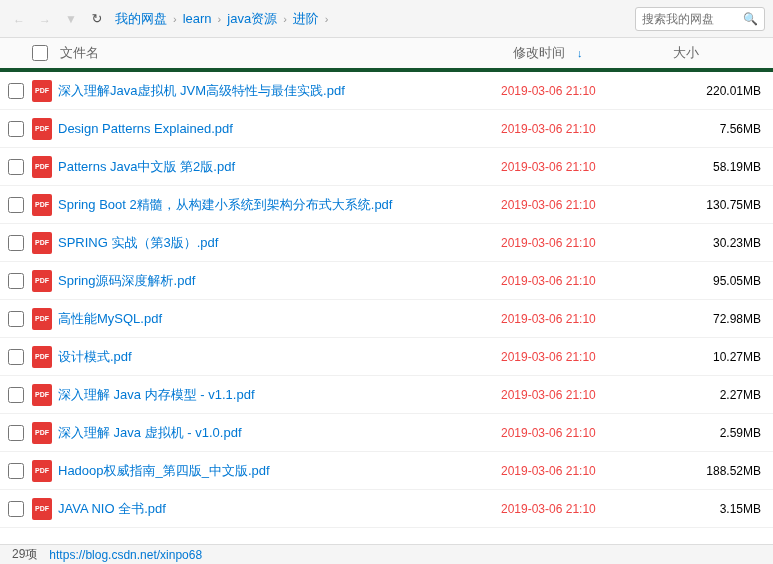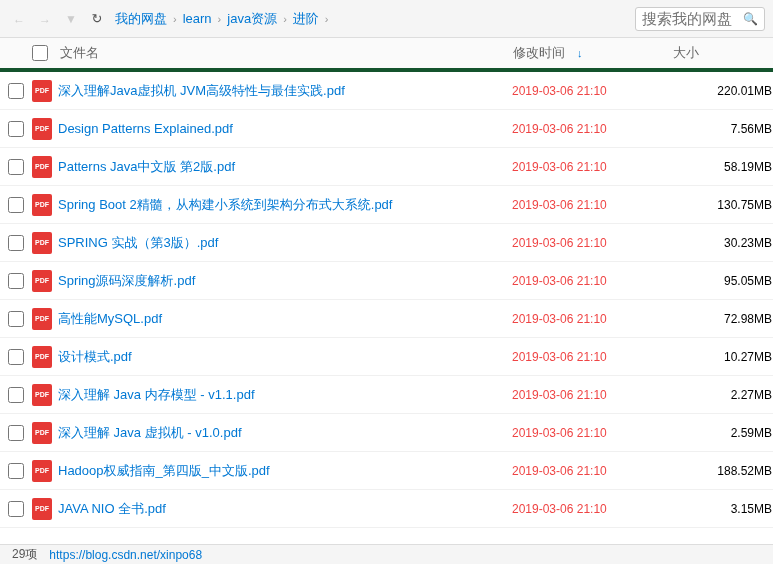--- a/index.html
+++ b/index.html
@@ -67,21 +67,21 @@
       border: 1px solid #ccc;
       border-radius: 3px;
       padding: 2px 6px;
       background: #fff;
       width: 130px;
       height: 24px;
     }
     .search-box input {
       border: none;
       outline: none;
-      font-size: 15px;
+      font-size: 12px;
       color: #333;
       width: 100%;
       background: transparent;
     }
     .search-icon-wrap {
       color: #999;
       font-size: 12px;
       margin-left: 3px;
     }
 
@@ -122,21 +122,21 @@
     
     .file-list {
       overflow-y: auto;
       height: calc(564px - 38px - 34px - 28px);
     }
     .file-row {
       display: flex;
       align-items: center;
       height: 38px;
       border-bottom: 1px solid #f0f0f0;
-      padding: 0 1px 0 8px;
+      padding: 0 12px 0 8px;
       cursor: pointer;
     }
     .file-checkbox {
       width: 16px; height: 16px;
       margin-right: 8px;
       flex-shrink: 0;
       cursor: pointer;
     }
     .pdf-icon {
       width: 20px; height: 22px;

